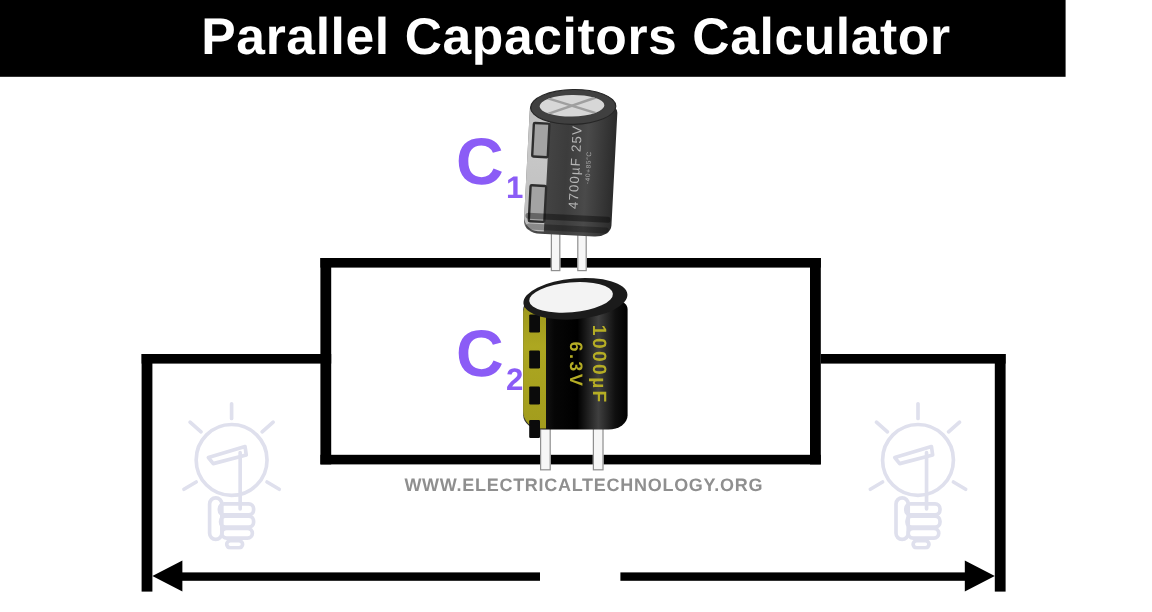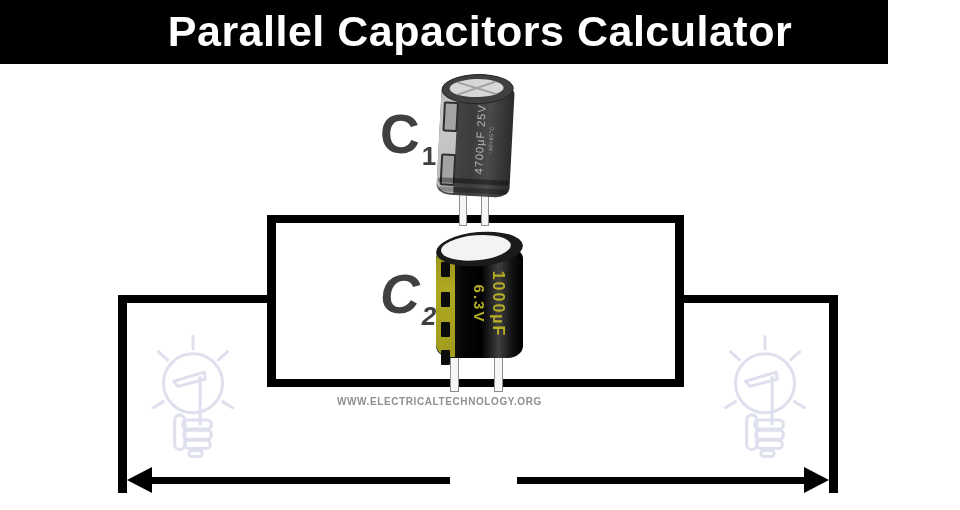--- a/index.html
+++ b/index.html
@@ -29,25 +29,25 @@
   .w-outer-right{left:829px;top:295px;width:9px;height:198px;}
   
   .dim-seg{position:absolute;background:var(--wire,#000);height:7px;top:477px;z-index:2;}
   .dim-seg.left{left:149px;width:301px;}
   .dim-seg.right{left:517px;width:290px;}
   .arrowhead{position:absolute;width:0;height:0;top:467px;z-index:2;
     border-top:13px solid transparent;border-bottom:13px solid transparent;}
   .arrowhead.left{left:127px;border-right:25px solid var(--wire,#000);}
   .arrowhead.right{left:804px;border-left:25px solid var(--wire,#000);}
   
-  .ref-label{position:absolute;z-index:5;color:#404040;font-weight:bold;white-space:nowrap;}
+  .ref-label{position:absolute;z-index:5;color:#8b5cf6;font-weight:bold;white-space:nowrap;}
   .ref-label .big{font-size:55px;line-height:1;}
   .ref-label .sub{font-size:26px;vertical-align:-12px;margin-left:2px;}
   .ref-c1{left:380px;top:107px;}
-  .ref-c2{left:380px;top:267px;font-style:italic;}
+  .ref-c2{left:380px;top:267px;}
   .ref-ct{left:424px;top:451px;width:120px;text-align:center;}
   .ref-ct .big{font-size:46px;}
   .ref-ct .sub{font-size:20px;vertical-align:-9px;margin-left:1px;}
   
   .lead{position:absolute;background:#f6f6f6;border:1px solid #8f8f8f;z-index:3;}
   .lead.c1-a{left:459px;top:190px;width:6px;height:34px;}
   .lead.c1-b{left:481px;top:190px;width:6px;height:34px;}
   .lead.c2-a{left:450px;top:352px;width:7px;height:38px;}
   .lead.c2-b{left:494px;top:352px;width:7px;height:38px;}
   
@@ -109,21 +109,21 @@
   }
   .cap2 .cap-text{
     position:absolute;left:53px;top:64px;width:108px;
     transform:translate(-50%,-50%) rotate(90deg);text-align:center;
   }
   .cap2 .val{color:var(--c2_text,#b5ad25);font-size:16px;font-weight:bold;letter-spacing:2px;white-space:nowrap;}
   .cap2 .volt{color:var(--c2_text,#b5ad25);font-size:15px;font-weight:bold;letter-spacing:2px;margin-top:1px;white-space:nowrap;}
   
   .site-watermark{
     position:absolute;left:337px;top:396px;z-index:1;
-    color:var(--watermark_text,#8f8f8f);font-size:10px;font-weight:bold;
+    color:var(--watermark_text,#8f8f8f);font-size:15px;font-weight:bold;
     letter-spacing:0.6px;white-space:nowrap;
   }
   .bulb{position:absolute;z-index:1;}
   .bulb.left{left:137px;top:330px;}
   .bulb.right{left:709px;top:330px;}
 </style>
 </head>
 <body>
 
 <div id="stage">

